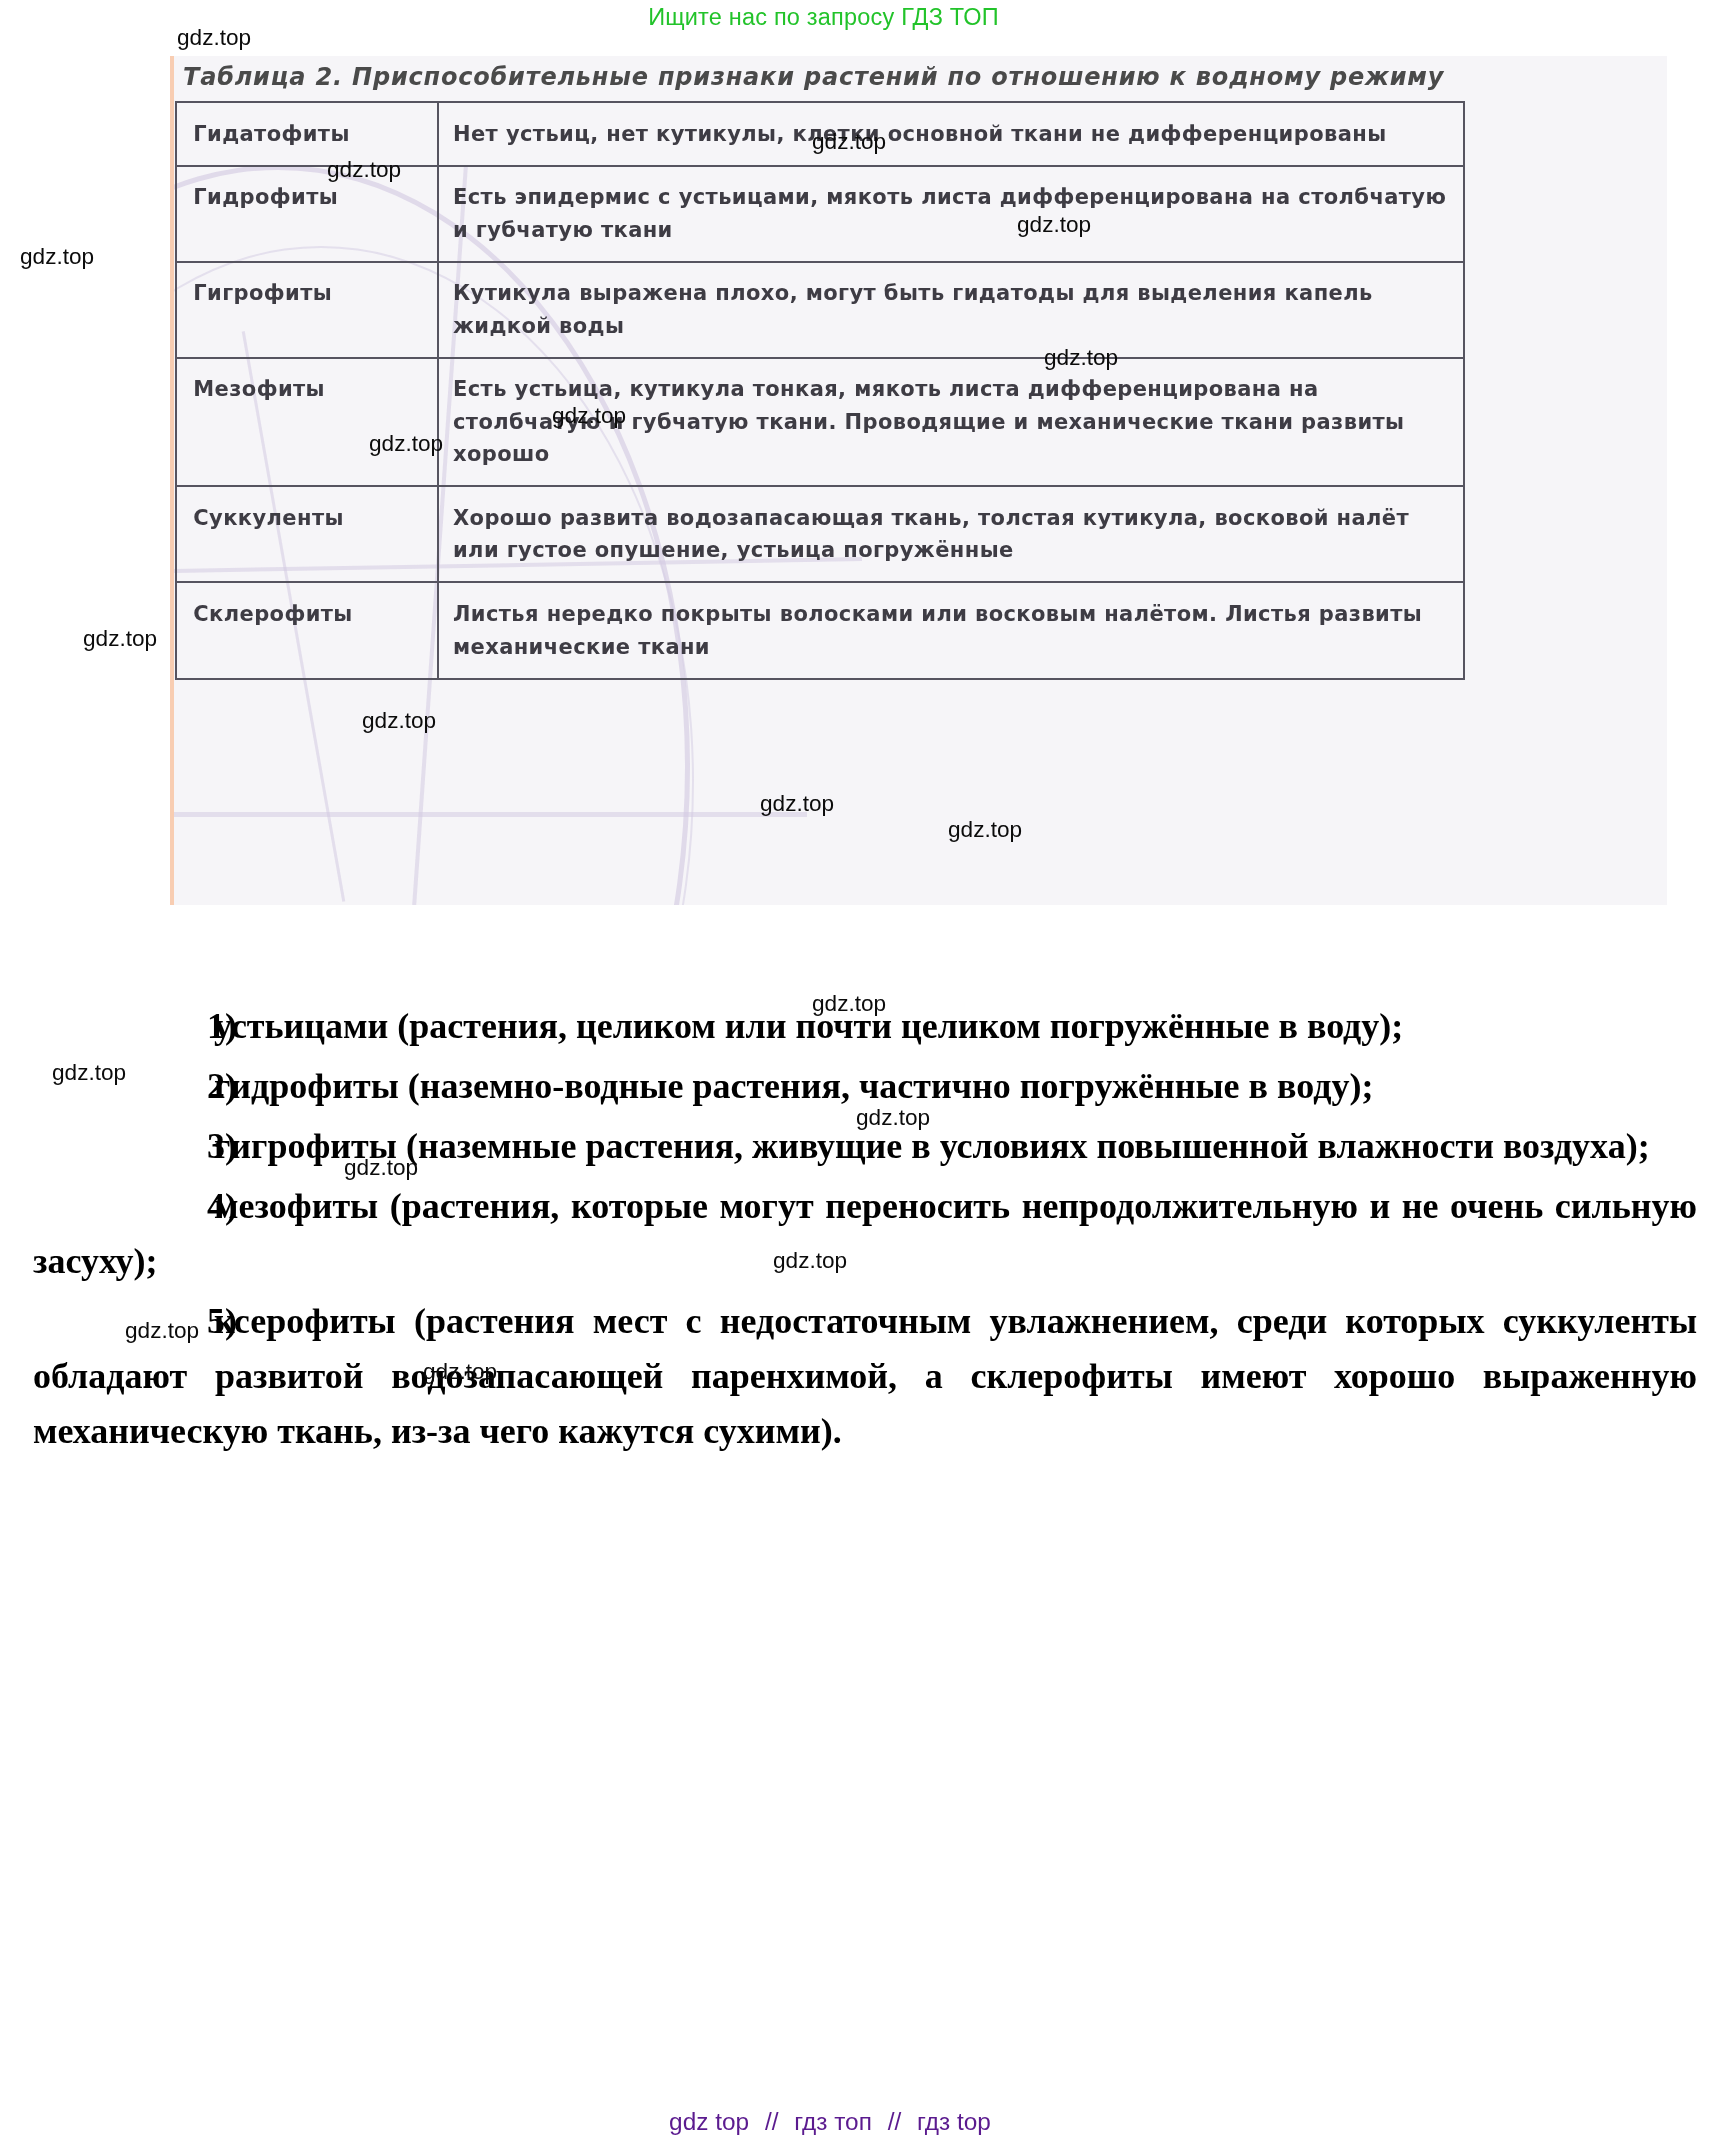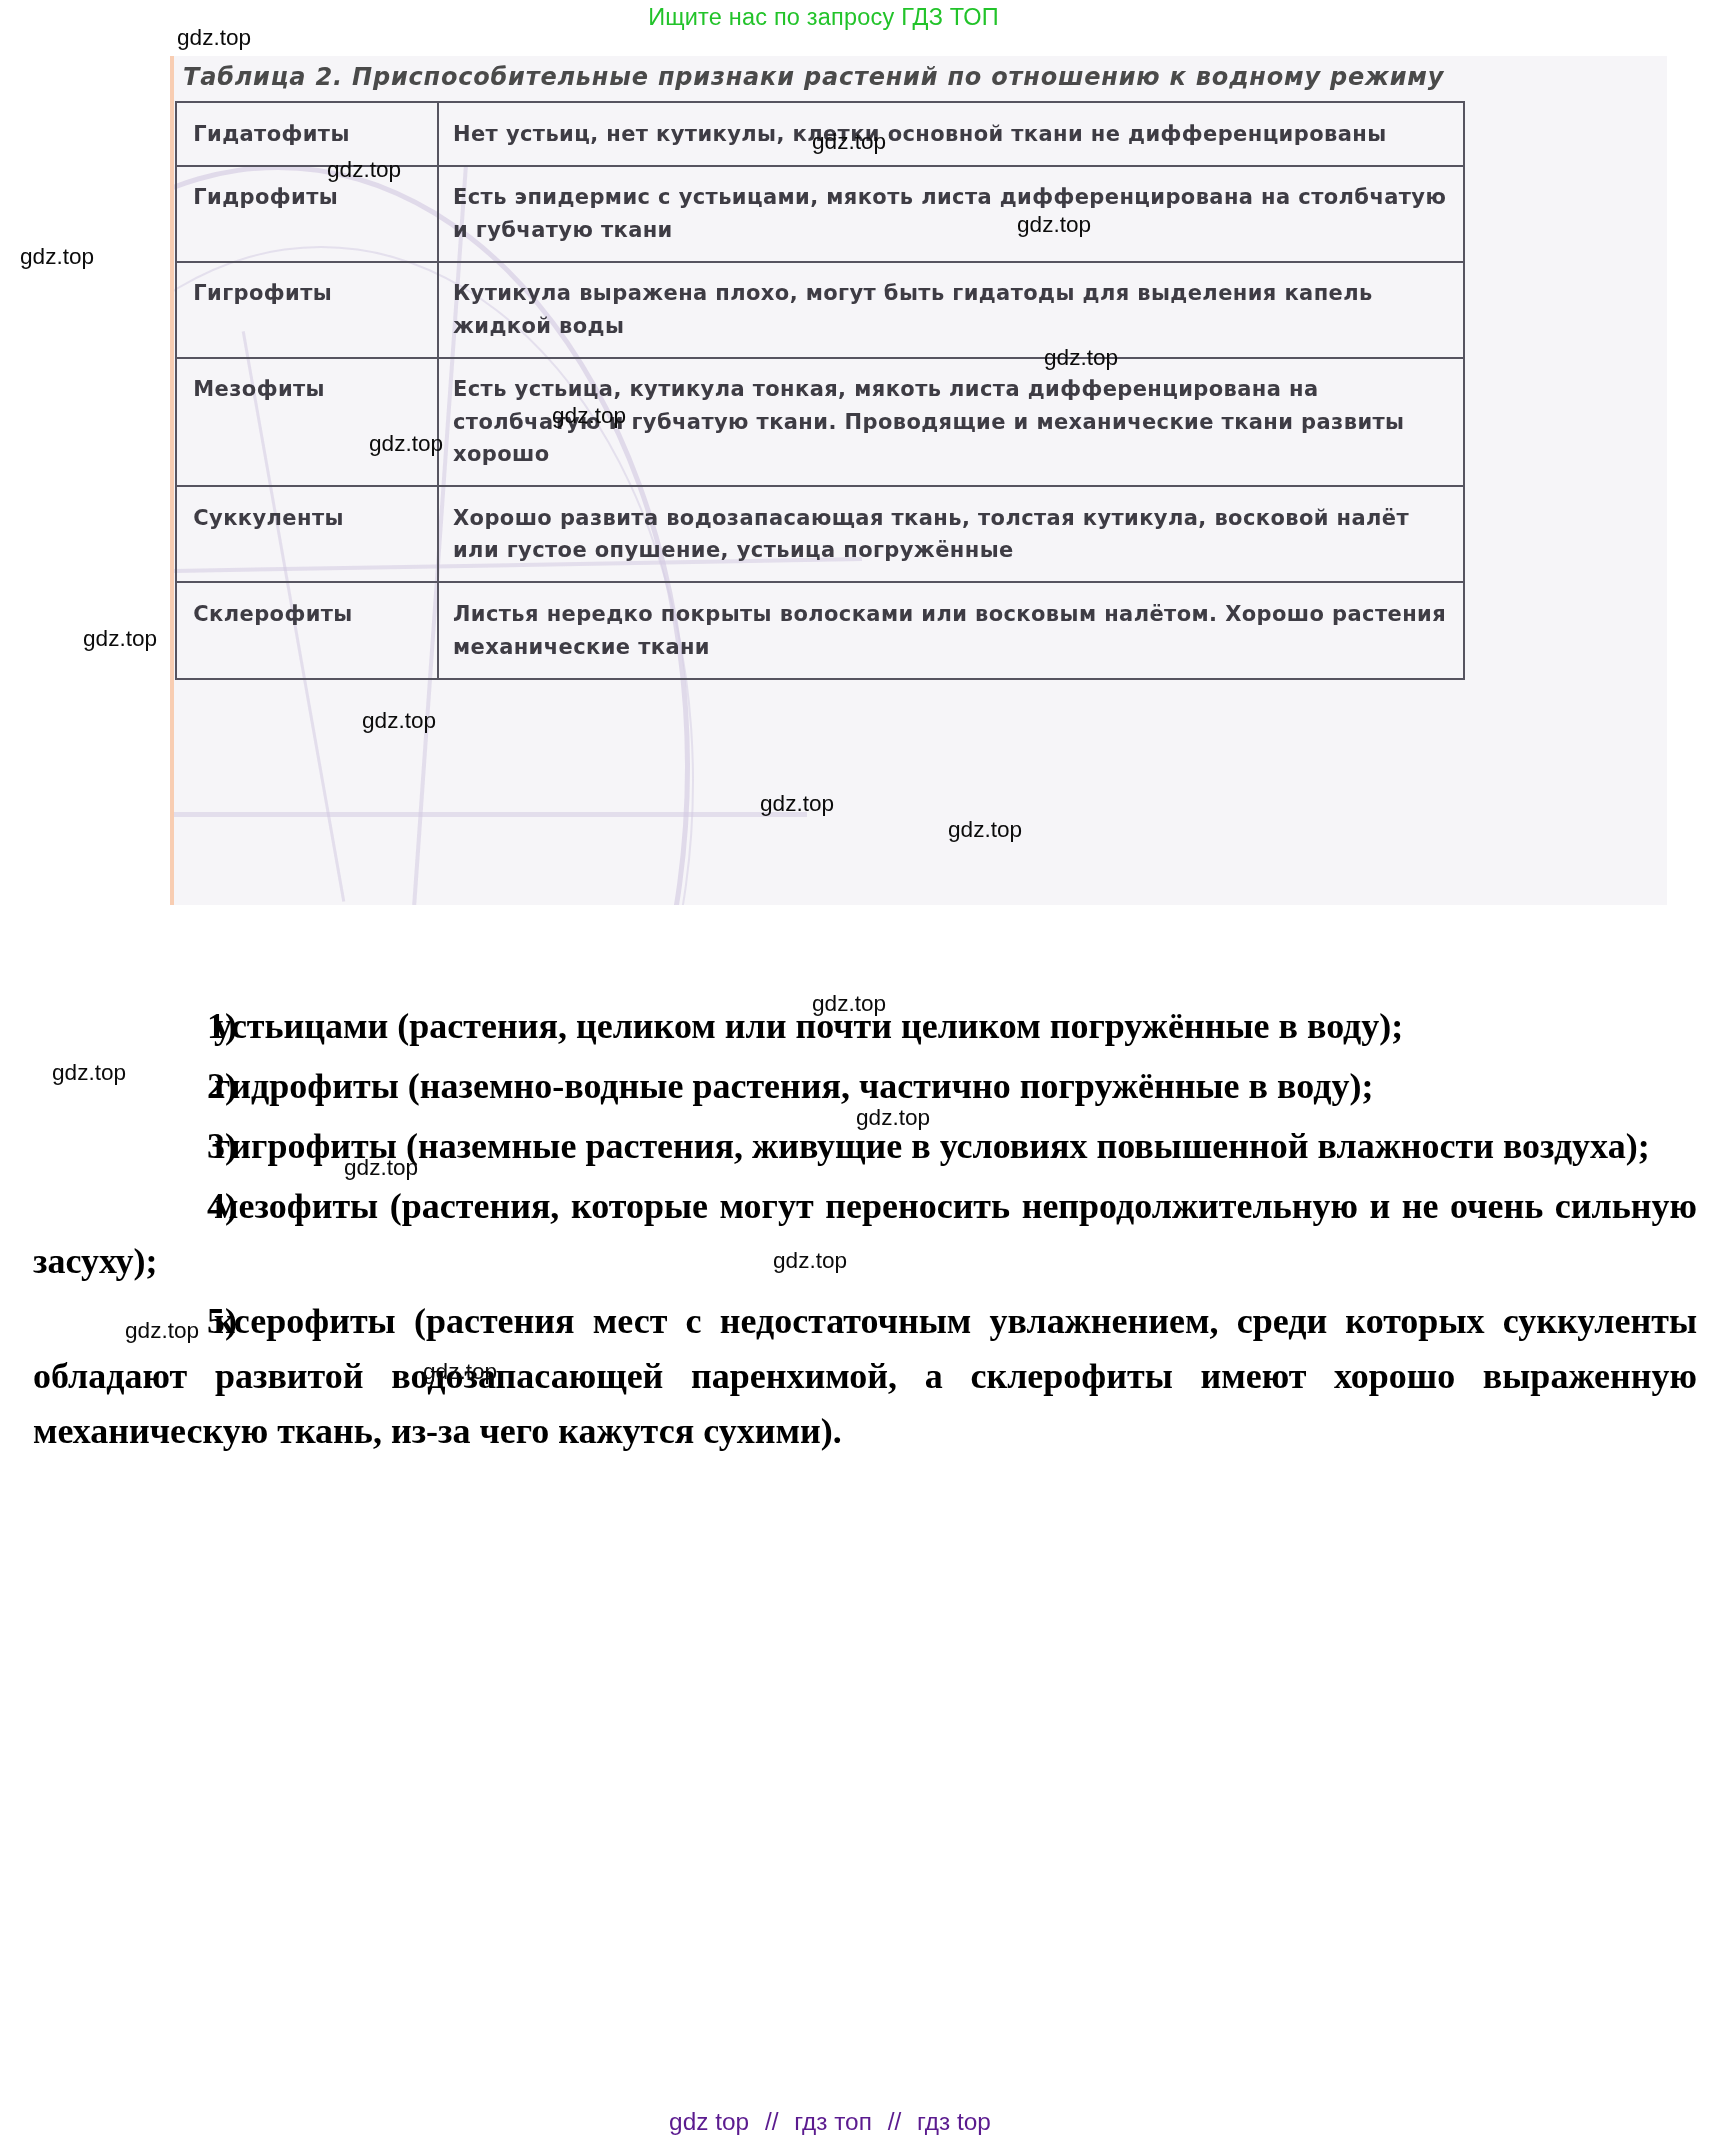--- a/index.html
+++ b/index.html
@@ -177,21 +177,21 @@
       <tr>
         <td class="group-cell">Мезофиты</td>
         <td class="trait-cell cell-pad-3">Есть устьица, кутикула тонкая, мякоть листа дифференцирована на столбчатую и губчатую ткани. Проводящие и механические ткани развиты хорошо</td>
       </tr>
       <tr>
         <td class="group-cell">Суккуленты</td>
         <td class="trait-cell cell-pad-2">Хорошо развита водозапасающая ткань, толстая кутикула, восковой налёт или густое опушение, устьица погружённые</td>
       </tr>
       <tr>
         <td class="group-cell">Склерофиты</td>
-        <td class="trait-cell cell-pad-2">Листья нередко покрыты волосками или восковым налётом. Хорошо растения механические ткани</td>
+        <td class="trait-cell cell-pad-2">Листья нередко покрыты волосками или восковым налётом. Листья развиты механические ткани</td>
       </tr>
     </tbody>
   </table>
 </div>
 
 <div id="notes-block">
 
   <p class="note-para list-item"><span class="note-num">1)</span><span>устьицами (растения, целиком или почти целиком погружённые в воду);</span></p>
 
   <p class="note-para list-item"><span class="note-num">2)</span><span>гидрофиты (наземно-водные растения, частично погружённые в воду);</span></p>

